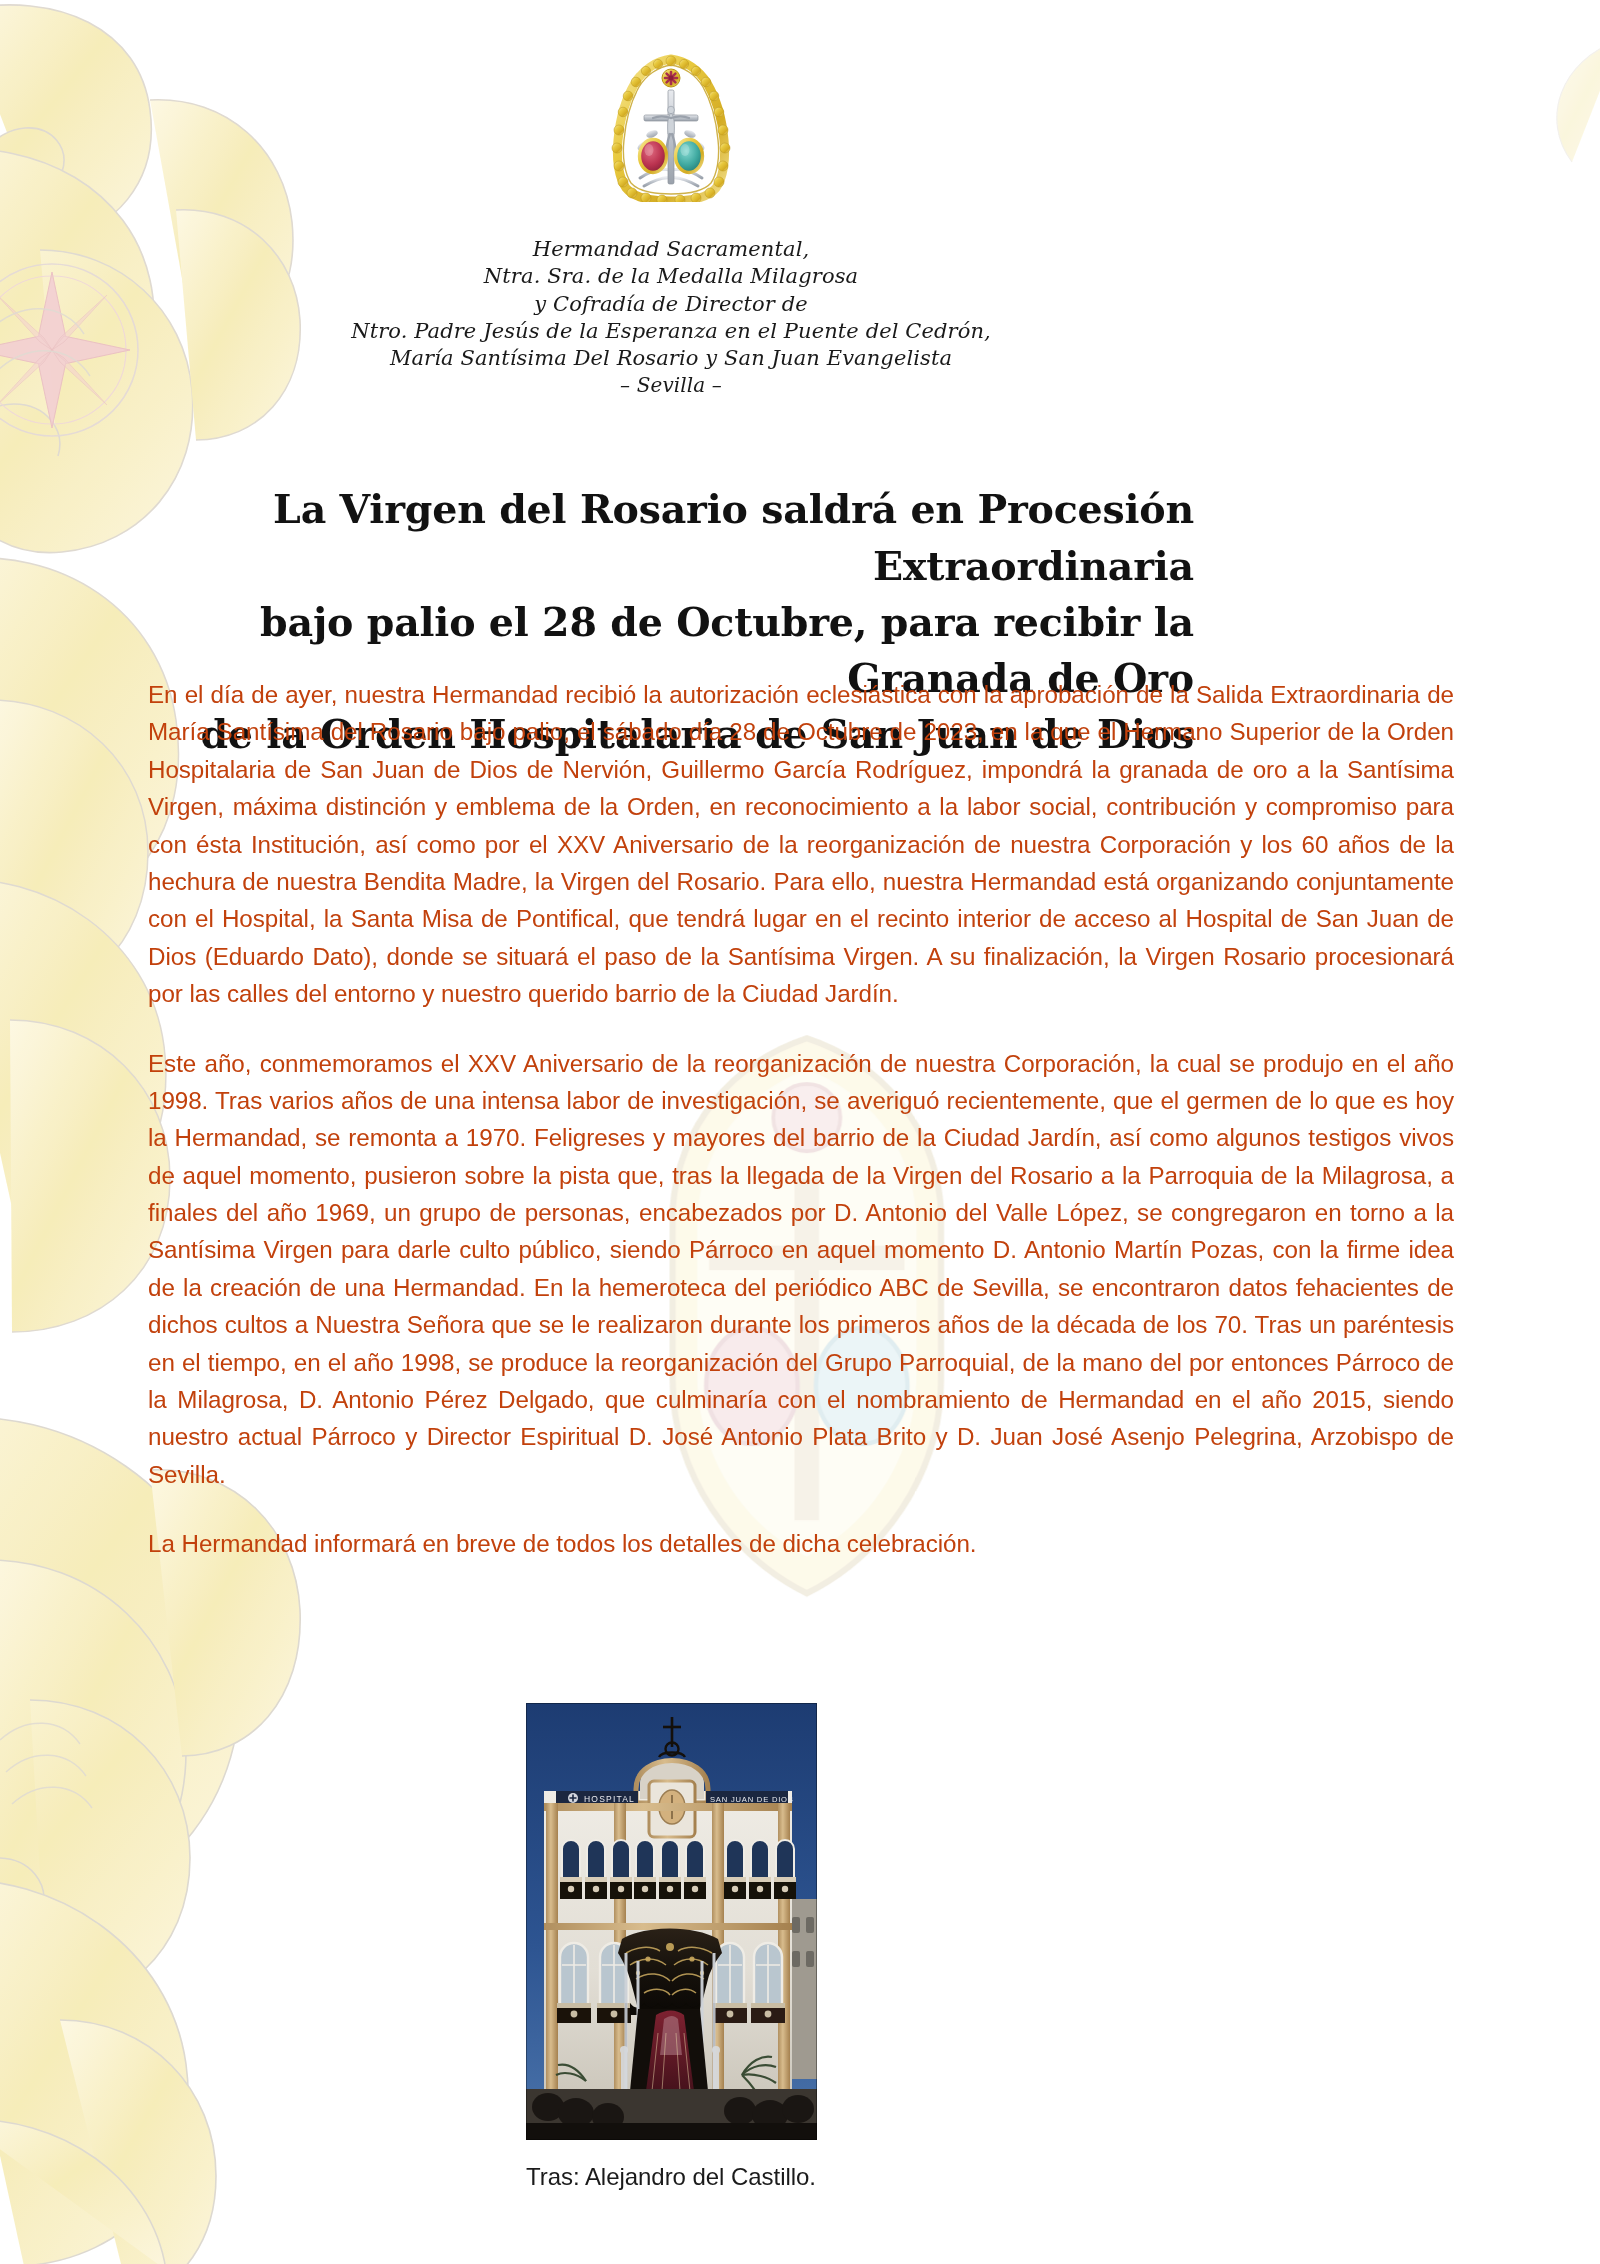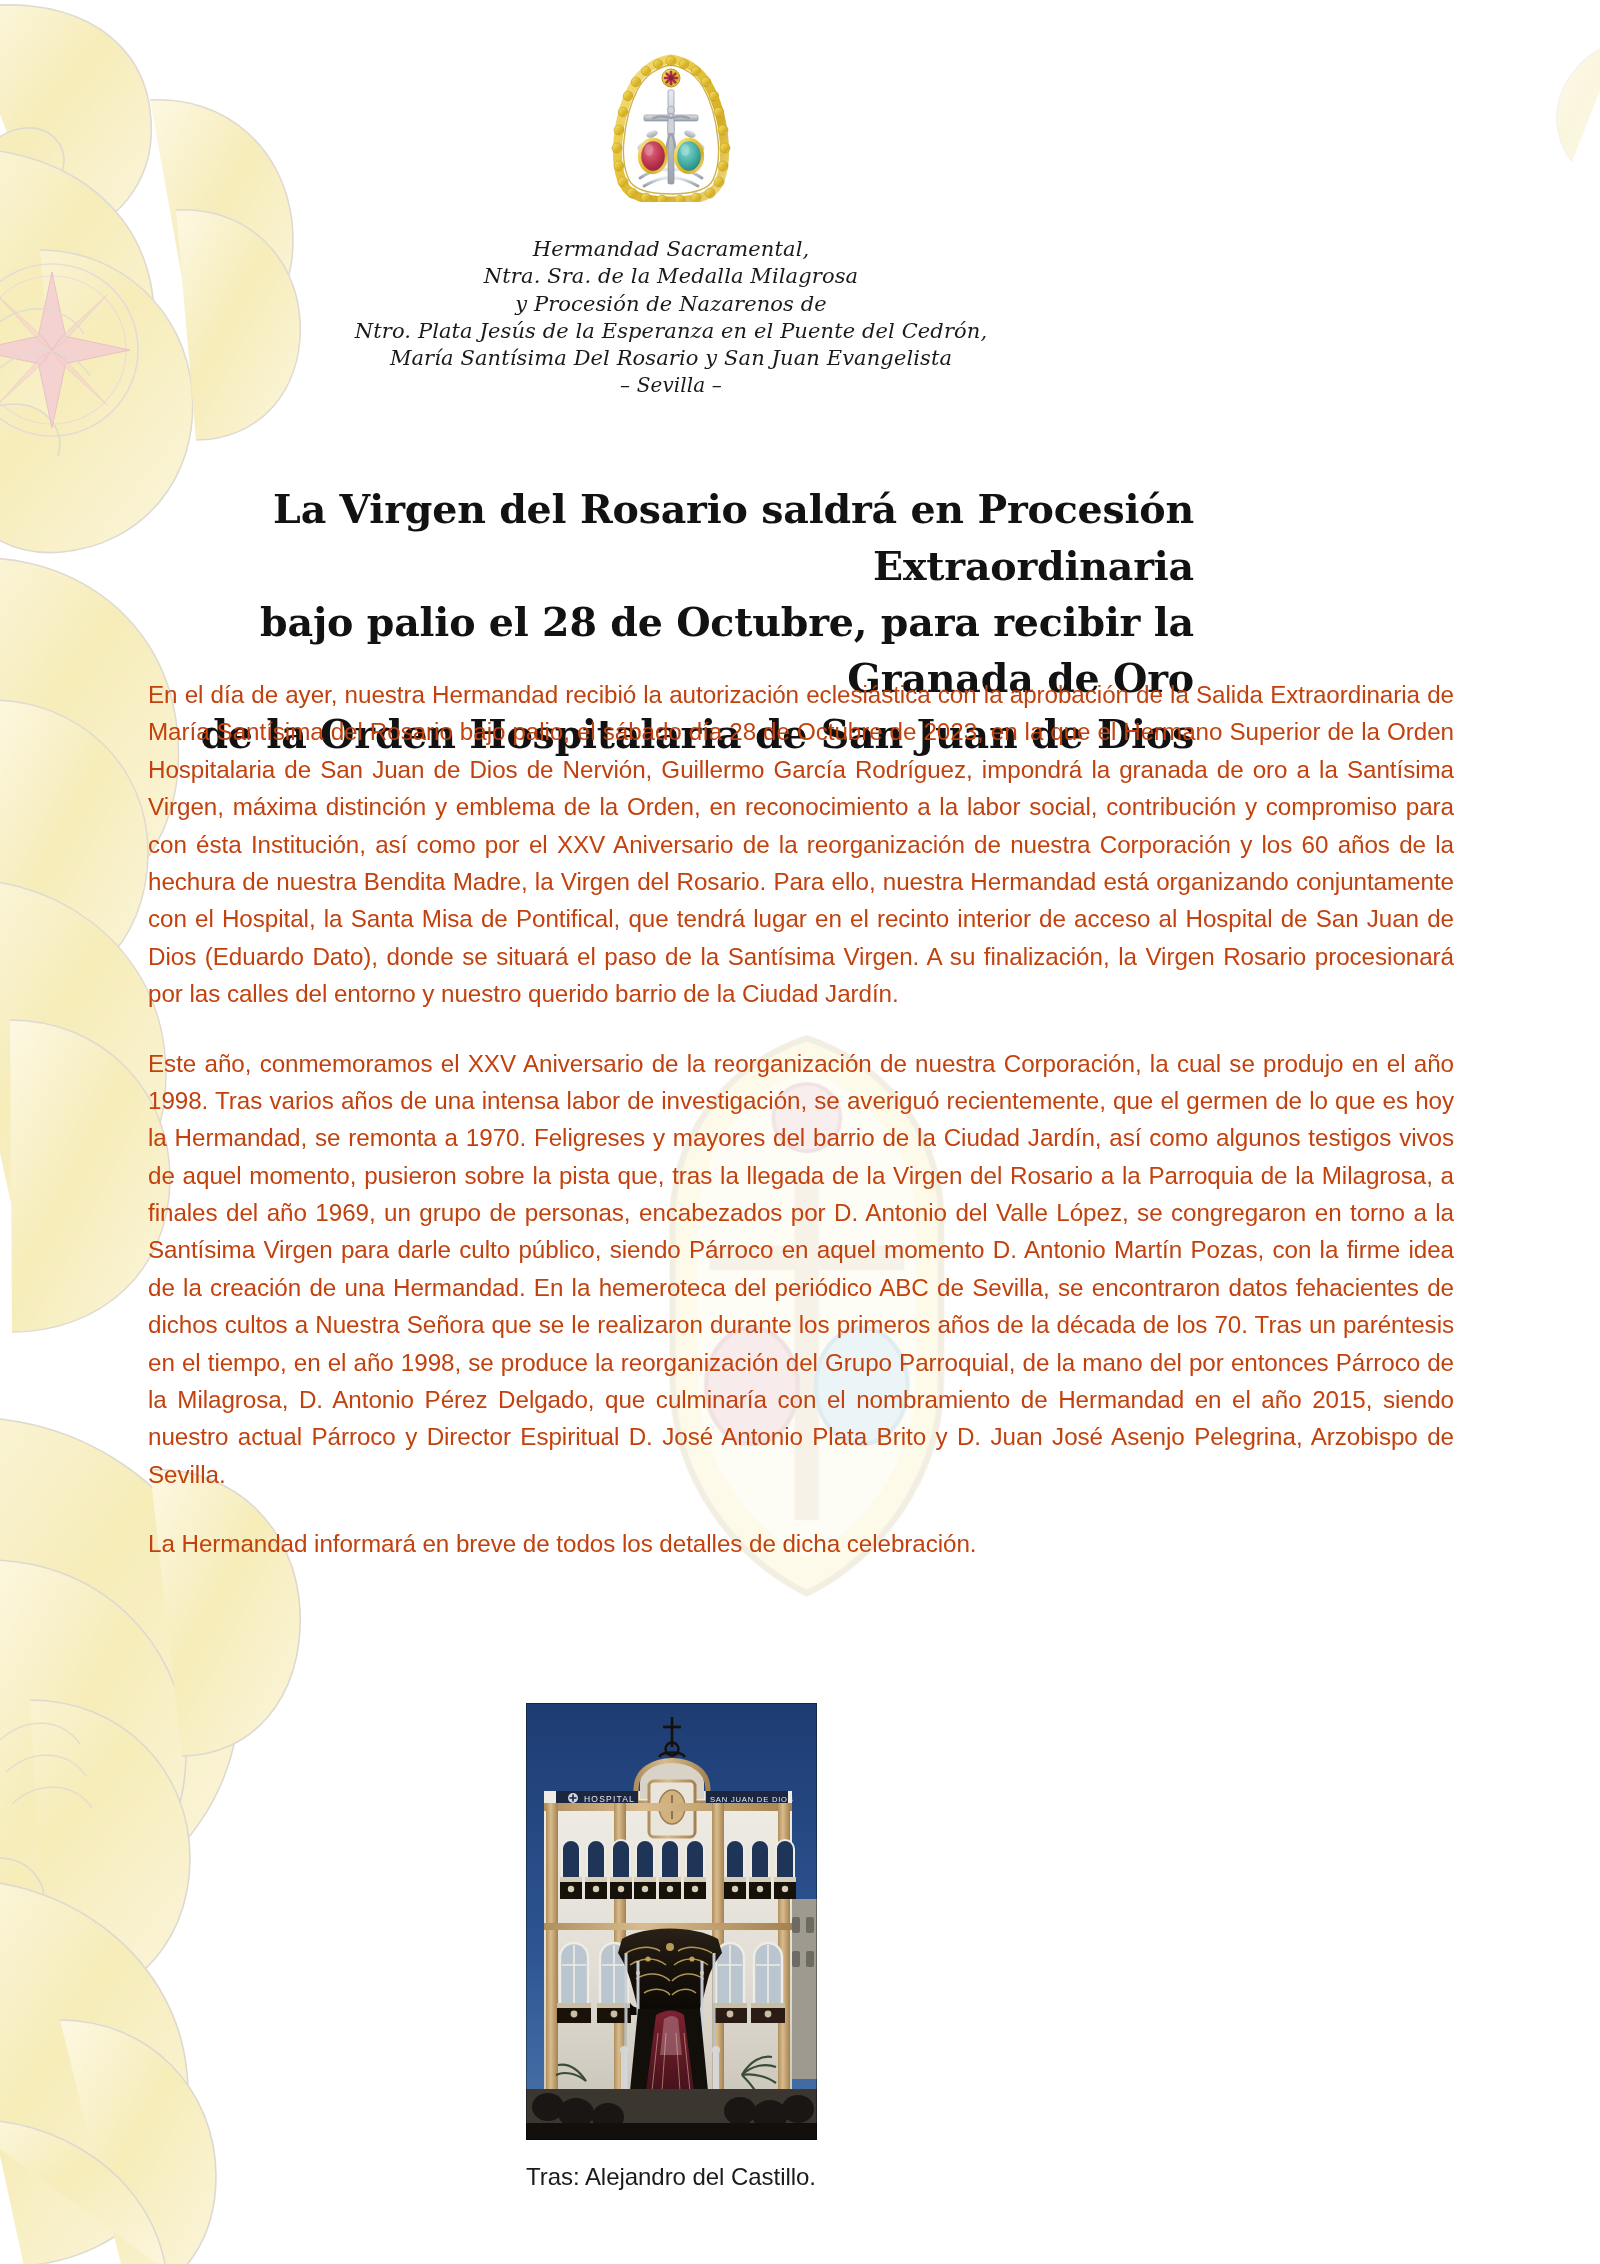--- a/index.html
+++ b/index.html
@@ -304,22 +304,22 @@
             <path d="M75.4,21.6 L66.6,30.4"></path>
         </g>
         <circle cx="71" cy="26" r="2.4" fill="#8a1f38"></circle>
       </g>
     </svg>
   </div>
 
   <div class="letterhead">
     <span class="lh-line">Hermandad Sacramental,</span>
     <span class="lh-line">Ntra. Sra. de la Medalla Milagrosa</span>
-    <span class="lh-line">y Procesión de Nazarenos de</span>
-    <span class="lh-line lh-wide">Ntro. Plata Jesús de la Esperanza en el Puente del Cedrón,</span>
+    <span class="lh-line">y Cofradía de Director de</span>
+    <span class="lh-line lh-wide">Ntro. Padre Jesús de la Esperanza en el Puente del Cedrón,</span>
     <span class="lh-line lh-wide">María Santísima Del Rosario y San Juan Evangelista</span>
     <span class="lh-line lh-city">– Sevilla –</span>
   </div>
 
   <h1 class="headline">
     <span class="hl-line">La Virgen del Rosario saldrá en Procesión Extraordinaria</span>
     <span class="hl-line">bajo palio el 28 de Octubre, para recibir la Granada de Oro</span>
     <span class="hl-line">de la Orden Hospitalaria de San Juan de Dios</span>
   </h1>
 

